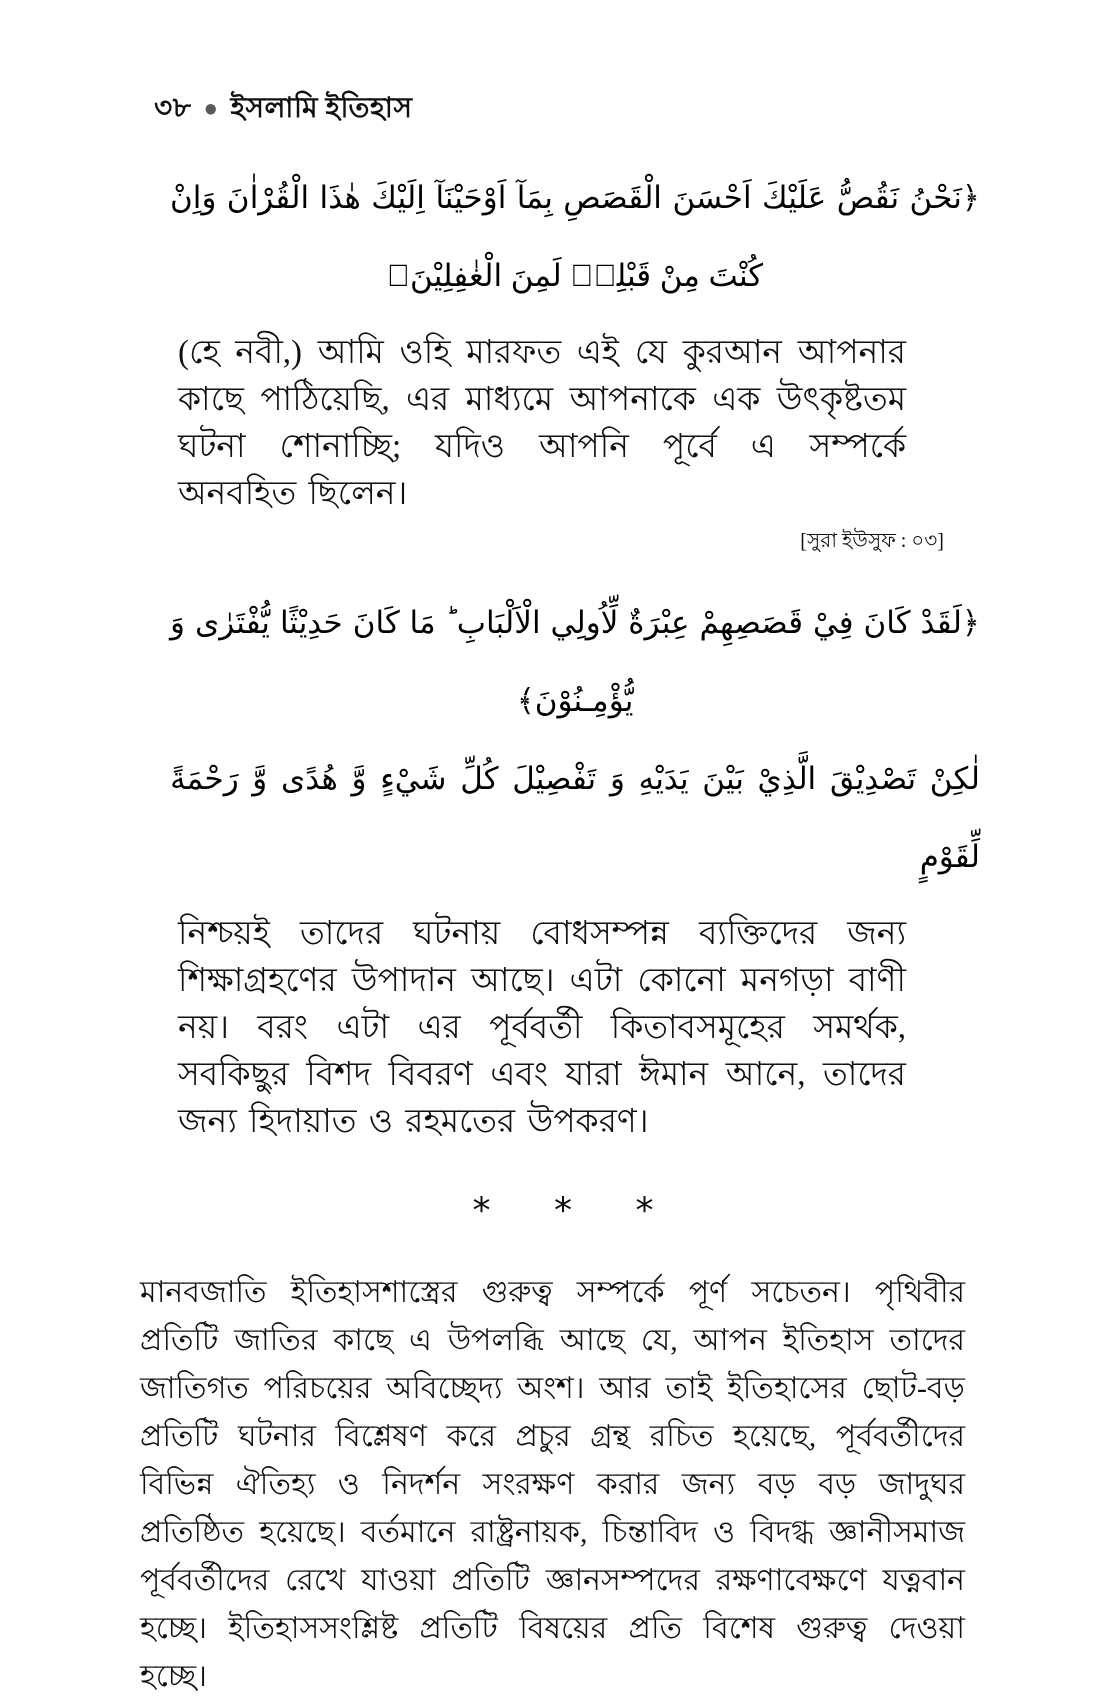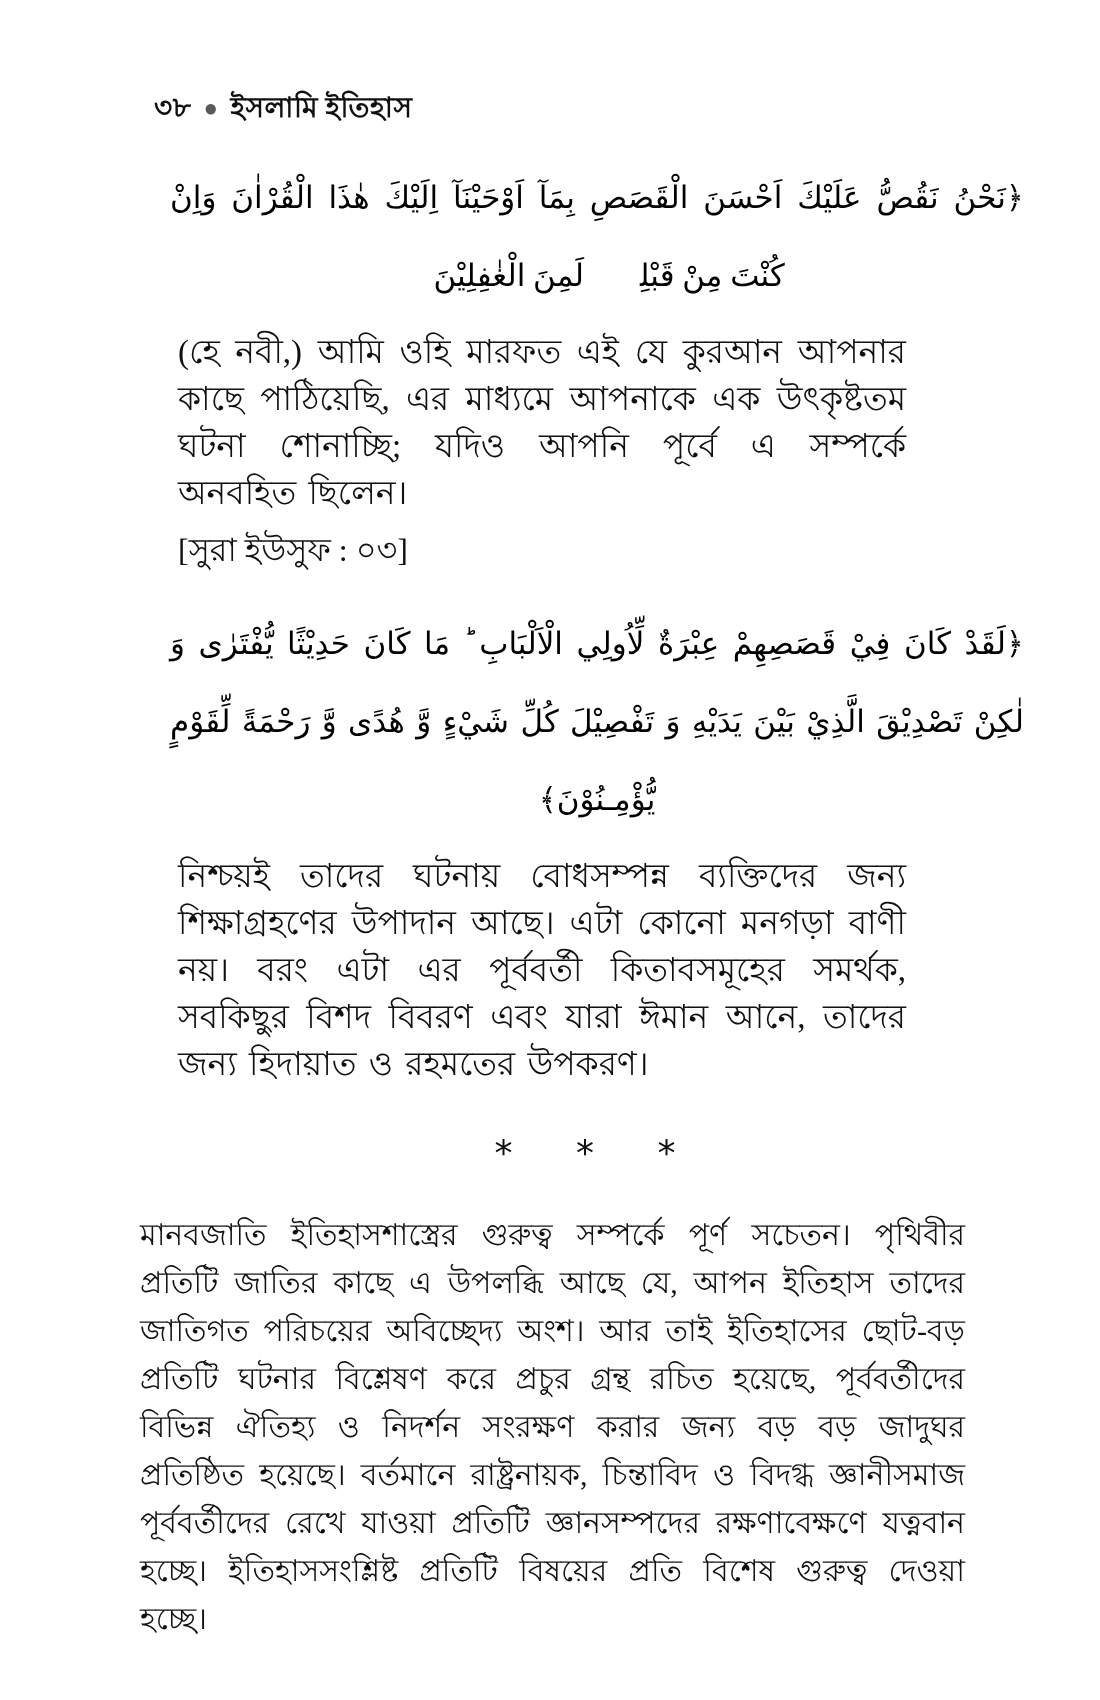--- a/index.html
+++ b/index.html
@@ -11,21 +11,21 @@
     width: 1100px;
     height: 1700px;
     color: #101010;
     font-family: "Liberation Serif", "DejaVu Serif", serif;
     overflow: hidden;
   }
   .page {
     box-sizing: border-box;
     width: 1100px;
     height: 1700px;
-    padding: 86px 70px 40px 140px;
+    padding: 86px 114px 40px 140px;
     background: #ffffff;
   }
   
   .header {
     font-size: 28px;
     font-weight: bold;
     margin-left: 14px;
     letter-spacing: 0.5px;
     white-space: nowrap;
   }
@@ -50,21 +50,21 @@
     color: #101010;
   }
   .sec-heading .dash {
     letter-spacing: -2px;
     font-weight: normal;
   }
   
   .arabic {
     direction: rtl;
     unicode-bidi: embed;
-    font-family: Liberation Serif, serif;
+    font-family: Liberation Sans, sans-serif;
     font-size: 31px;
     margin: 26px 6px 6px 30px;
     color: #000000;
   }
   .ar-line {
     line-height: 78px;
     text-align: center;
   }
   .ar-line.full {
     text-align: justify;
@@ -76,22 +76,22 @@
     line-height: 47px;
     text-align: justify;
     text-justify: inter-word;
     word-spacing: 4px;
     margin: 14px 0 0 38px;
     width: 728px;
   }
   .citation {
     width: 766px;
     margin-left: 38px;
-    text-align: left;
-    font-size: 32px;
+    text-align: right;
+    font-size: 20px;
     margin-top: 8px;
     white-space: nowrap;
   }
   
   .separator {
     text-align: center;
     font-size: 36px;
     letter-spacing: 26px;
     margin: 44px 0 0 26px;
     font-family: "DejaVu Sans", sans-serif;
@@ -125,22 +125,22 @@
 
     <p class="translation">(হে নবী,) আমি ওহি মারফত এই যে কুরআন আপনার কাছে পাঠিয়েছি, এর মাধ্যমে আপনাকে এক উৎকৃষ্টতম ঘটনা শোনাচ্ছি; যদিও আপনি পূর্বে এ সম্পর্কে অনবহিত ছিলেন।</p>
 
     <div class="citation">[সুরা ইউসুফ : ০৩]</div>
   </div>
 
   <div class="section">
 
     <div class="arabic" dir="rtl">
       <div class="ar-line full">﴿لَقَدْ كَانَ فِيْ قَصَصِهِمْ عِبْرَةٌ لِّاُولِي الْاَلْبَابِ ؕ مَا كَانَ حَدِيْثًا يُّفْتَرٰى وَ</div>
+      <div class="ar-line">يُّؤْمِـنُوْنَ﴾</div>
       <div class="ar-line full">لٰكِنْ تَصْدِيْقَ الَّذِيْ بَيْنَ يَدَيْهِ وَ تَفْصِيْلَ كُلِّ شَيْءٍ وَّ هُدًى وَّ رَحْمَةً لِّقَوْمٍ</div>
-      <div class="ar-line">يُّؤْمِـنُوْنَ﴾</div>
     </div>
 
     <p class="translation">নিশ্চয়ই তাদের ঘটনায় বোধসম্পন্ন ব্যক্তিদের জন্য শিক্ষাগ্রহণের উপাদান আছে। এটা কোনো মনগড়া বাণী নয়। বরং এটা এর পূর্ববর্তী কিতাবসমূহের সমর্থক, সবকিছুর বিশদ বিবরণ এবং যারা ঈমান আনে, তাদের জন্য হিদায়াত ও রহমতের উপকরণ।</p>
 
   </div>
 
   <div class="separator">* * *</div>
 
   <p class="body-para">মানবজাতি ইতিহাসশাস্ত্রের গুরুত্ব সম্পর্কে পূর্ণ সচেতন। পৃথিবীর প্রতিটি জাতির কাছে এ উপলব্ধি আছে যে, আপন ইতিহাস তাদের জাতিগত পরিচয়ের অবিচ্ছেদ্য অংশ। আর তাই ইতিহাসের ছোট-বড় প্রতিটি ঘটনার বিশ্লেষণ করে প্রচুর গ্রন্থ রচিত হয়েছে, পূর্ববর্তীদের বিভিন্ন ঐতিহ্য ও নিদর্শন সংরক্ষণ করার জন্য বড় বড় জাদুঘর প্রতিষ্ঠিত হয়েছে। বর্তমানে রাষ্ট্রনায়ক, চিন্তাবিদ ও বিদগ্ধ জ্ঞানীসমাজ পূর্ববর্তীদের রেখে যাওয়া প্রতিটি জ্ঞানসম্পদের রক্ষণাবেক্ষণে যত্নবান হচ্ছে। ইতিহাসসংশ্লিষ্ট প্রতিটি বিষয়ের প্রতি বিশেষ গুরুত্ব দেওয়া হচ্ছে।</p>
 

